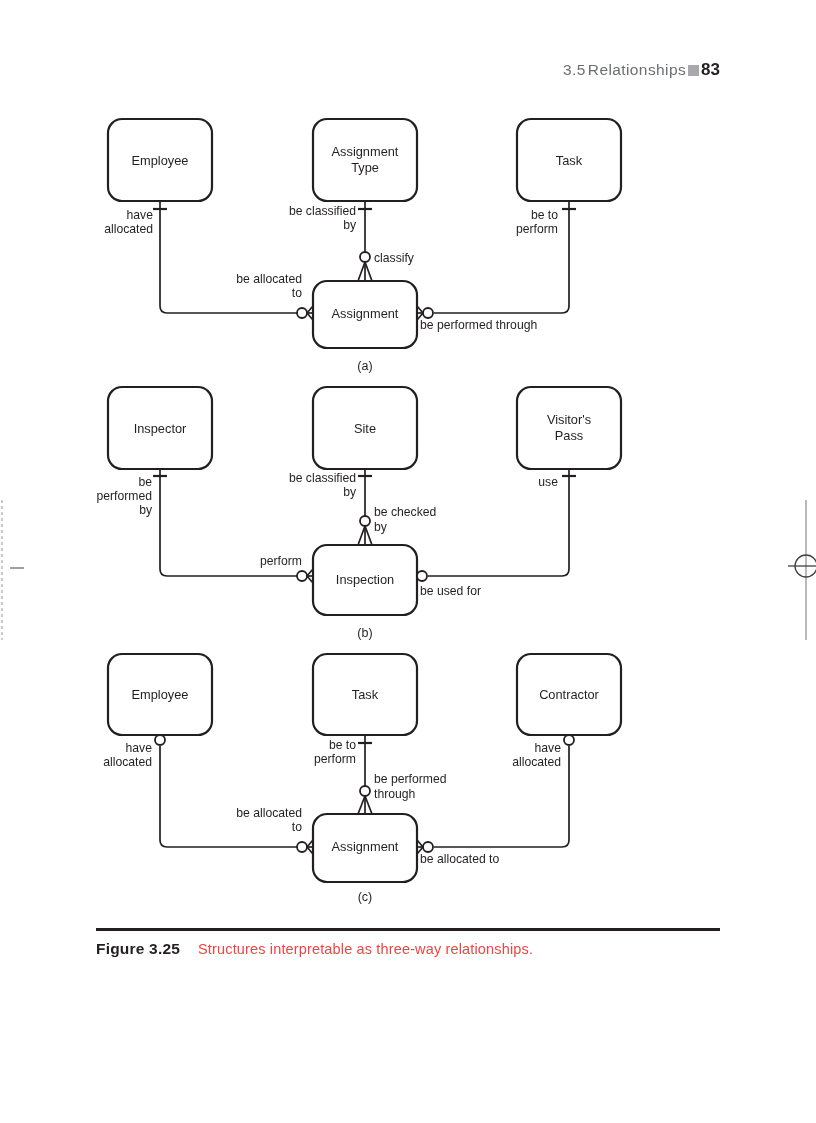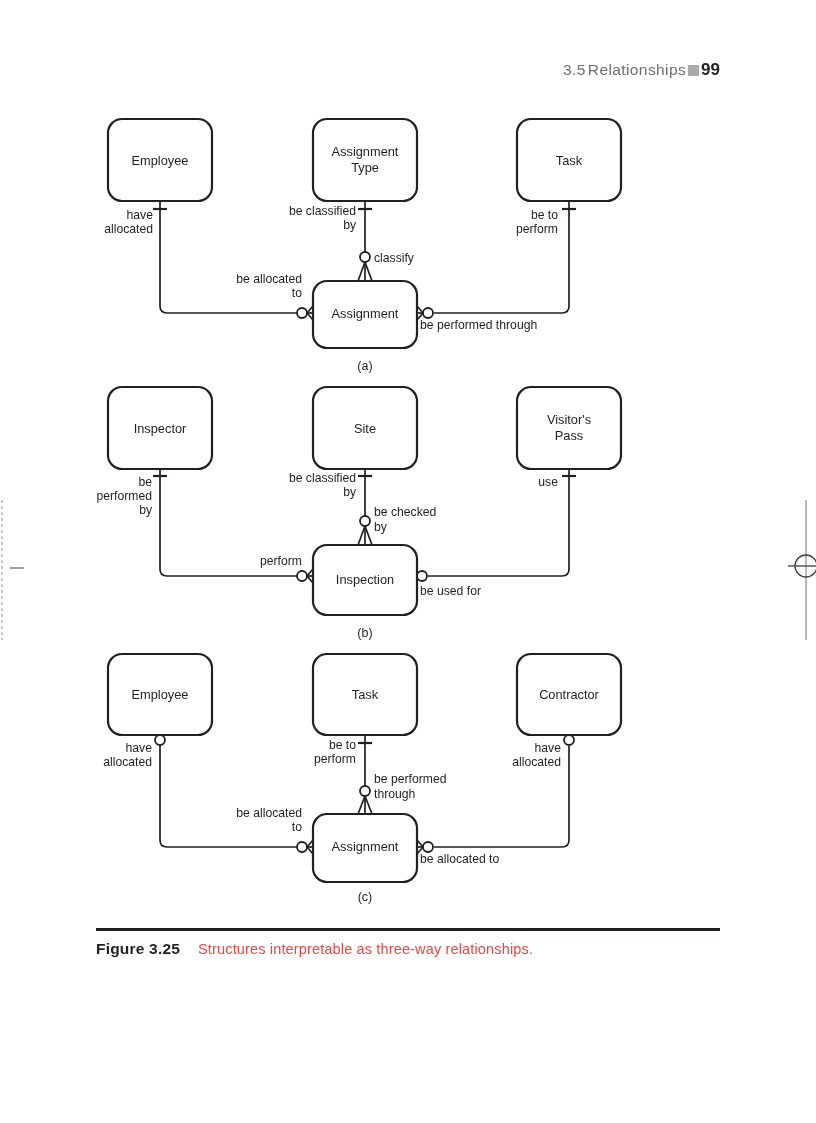--- a/index.html
+++ b/index.html
@@ -43,21 +43,21 @@
 </style>
 </head>
 <body>
 
 <div class="page">
 
   <div class="runhead">
     <span class="sec">3.5</span>
     <span class="sec">Relationships</span>
     <span class="sq"></span>
-    <span class="pg">99</span>
+    <span class="pg">83</span>
   </div>
 
   <svg id="fig" width="816" height="930" viewBox="0 0 816 930" xmlns="http://www.w3.org/2000/svg">
     <defs>
       <style>
         .bx{fill:#ffffff;stroke:#231f20;stroke-width:2.2;}
         .ln{fill:none;stroke:#231f20;stroke-width:1.7;stroke-linecap:butt;}
         .thk{fill:none;stroke:#231f20;stroke-width:2.2;}
         .cir{fill:#ffffff;stroke:#231f20;stroke-width:1.8;}
         .et{font-family:"Liberation Sans",sans-serif;font-size:12.8px;fill:#231f20;text-anchor:middle;}

